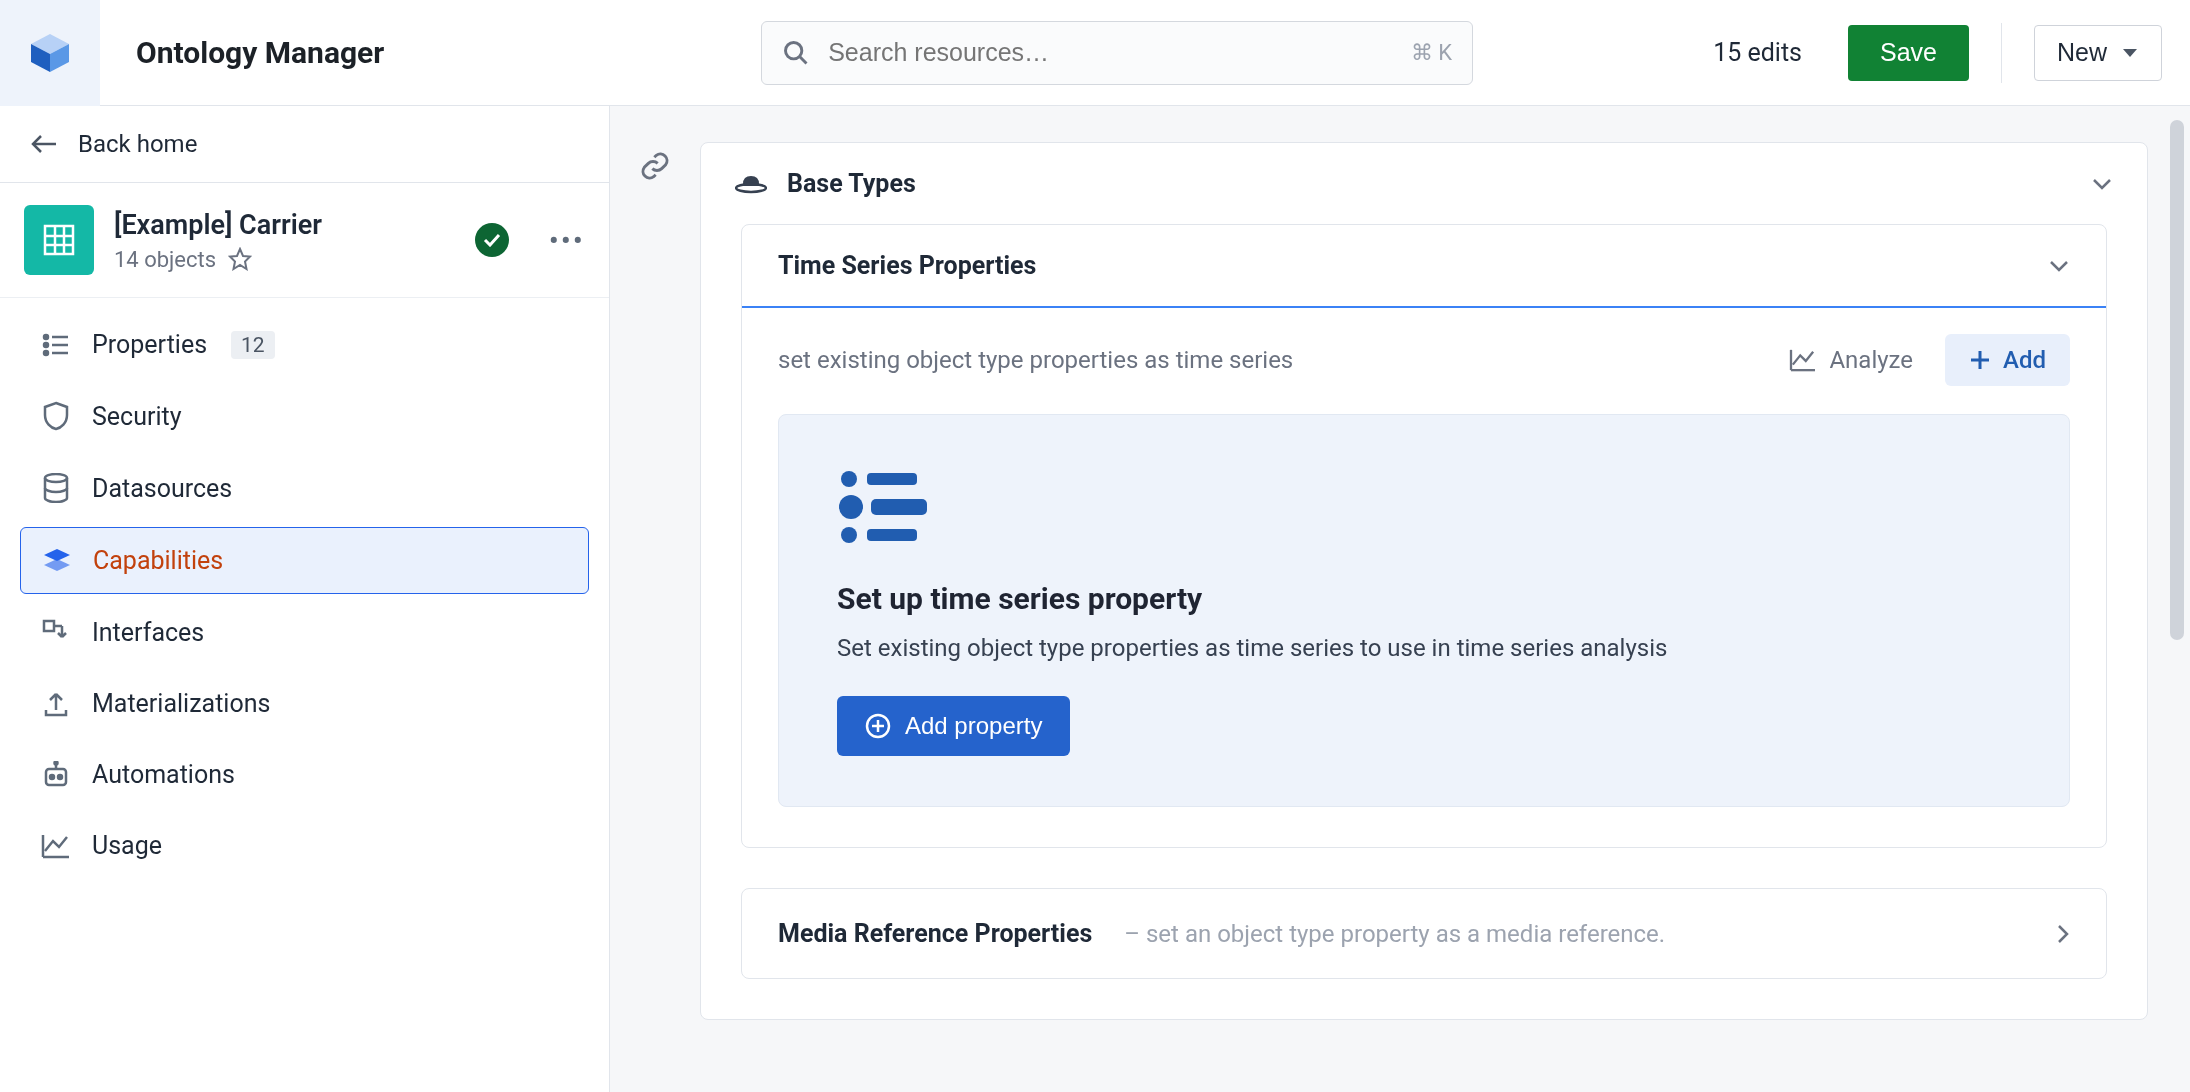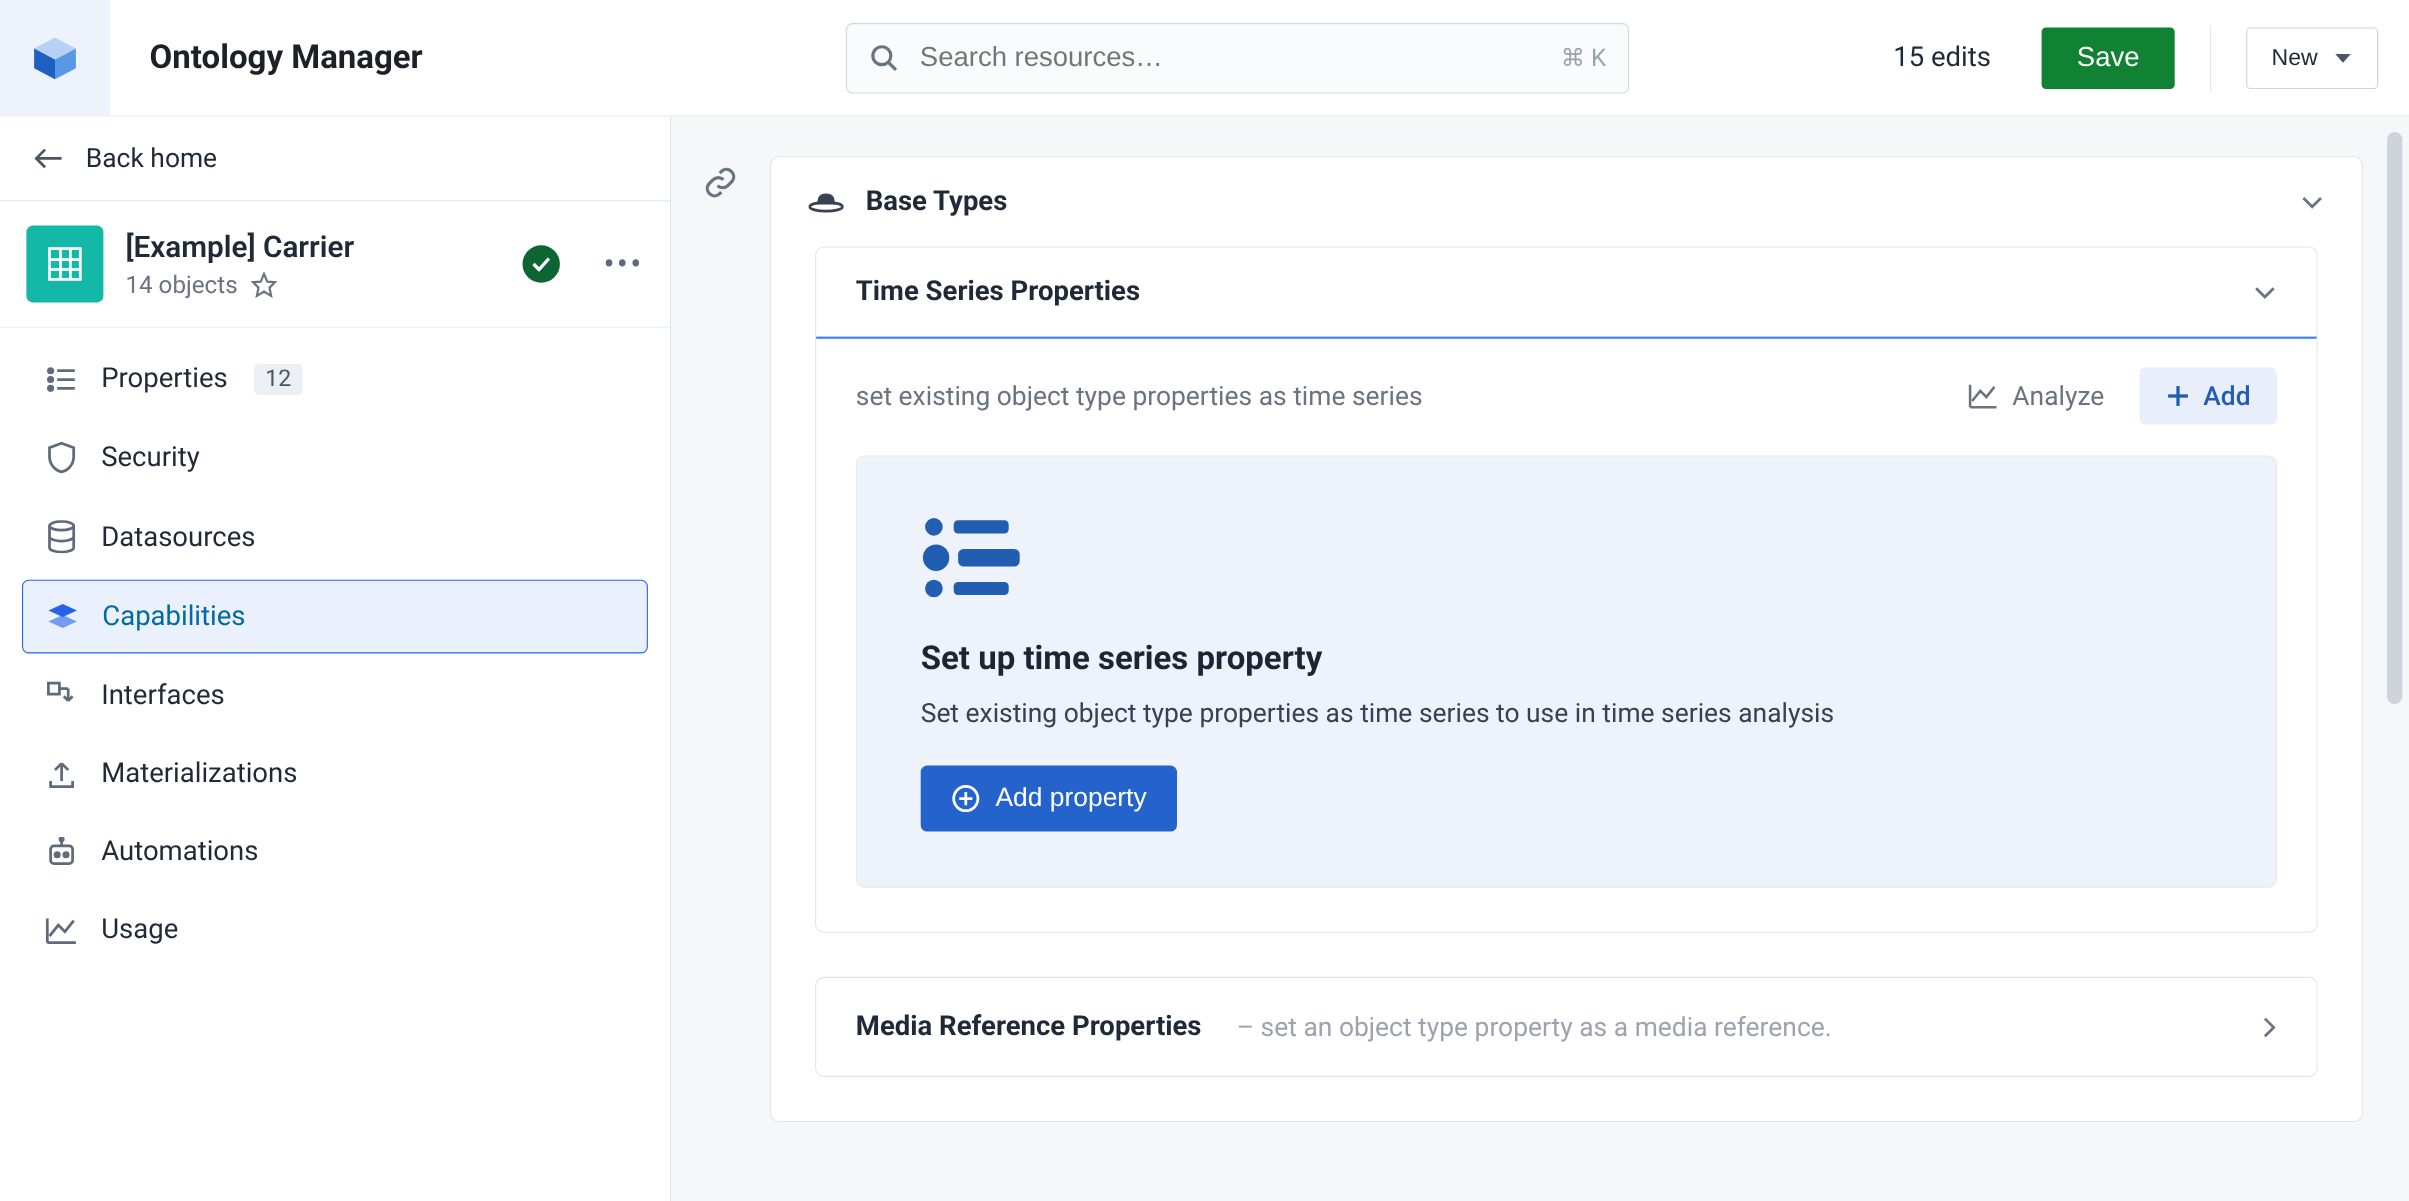--- a/index.html
+++ b/index.html
@@ -83,21 +83,21 @@
     height: 60px;
     background: #e1e5eb;
     margin-right: 32px;
   }
   .new-btn {
     background: #fff;
     border: 1px solid #cfd3da;
     border-radius: 4px;
     padding: 0 22px;
     height: 56px;
-    font-size: 21px;
+    font-size: 25px;
     color: #1f2937;
     display: flex;
     align-items: center;
     gap: 14px;
     cursor: pointer;
   }
 
   
   .layout {
     display: flex;
@@ -193,21 +193,21 @@
     padding: 18px 20px;
     border-radius: 6px;
     font-size: 25px;
     color: #1f2937;
     cursor: pointer;
     margin-bottom: 6px;
   }
   .nav-item.selected {
     border: 1.5px solid #2563eb;
     background: #eaf1fd;
-    color: #0369a1;
+    color: #c2410c;
     text-align: center;
   }
   .nav-item.selected .nav-icon { color: #2563eb; }
   .nav-icon { color: #5f6b7a; width: 32px; display:flex; align-items:center; justify-content:center;}
   .badge {
     background: #eceff3;
     color: #4b5563;
     border-radius: 4px;
     padding: 2px 10px;
     font-size: 21px;

